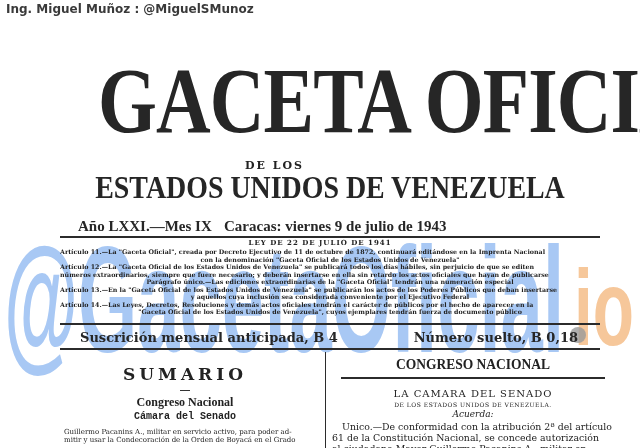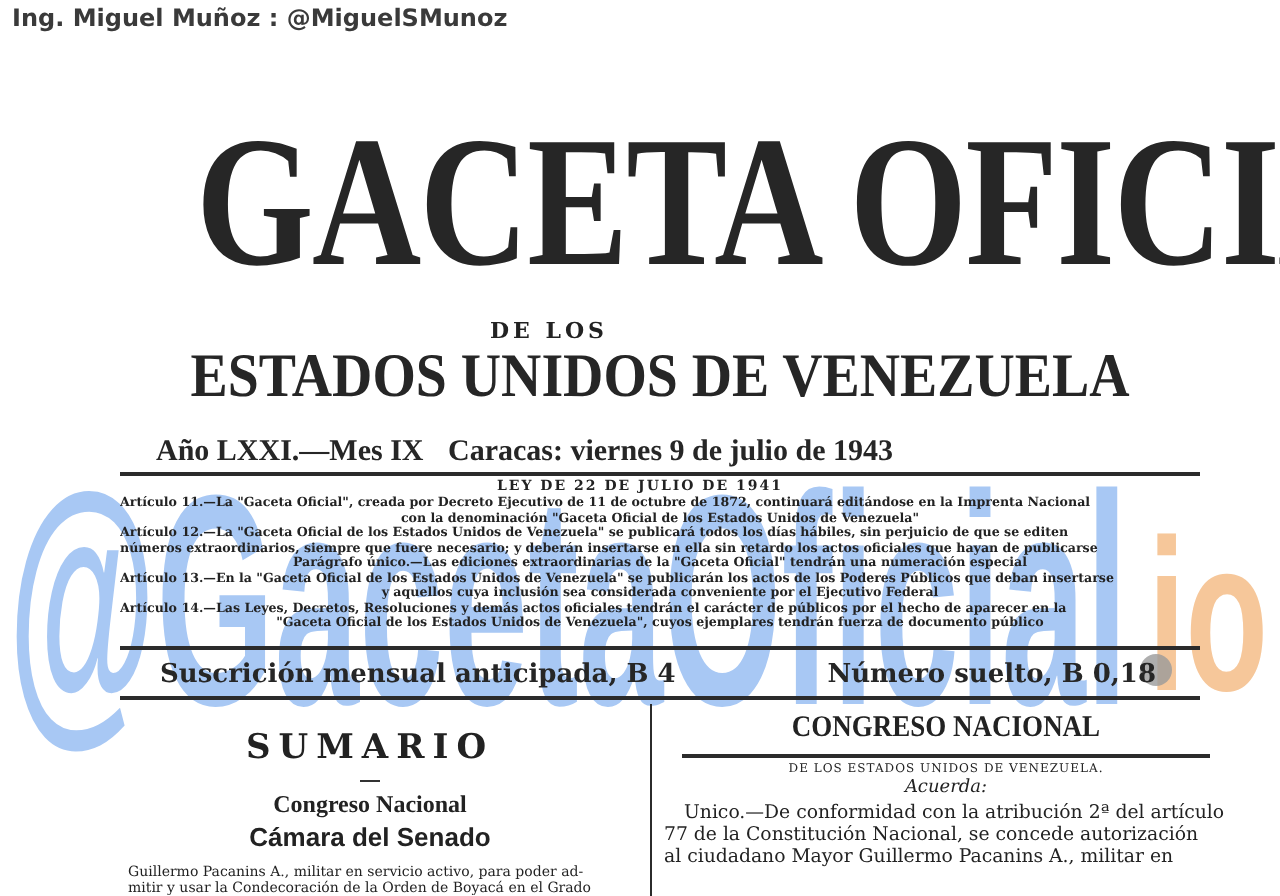--- a/index.html
+++ b/index.html
@@ -14,21 +14,21 @@
   .law-title { position:absolute; top:238px; left:0; width:640px; text-align:center; font-family:"DejaVu Serif", serif; font-weight:bold; font-size:7px; letter-spacing:1px; color:#222; }
   .law { position:absolute; left:60px; width:540px; font-family:"DejaVu Serif", serif; font-weight:bold; font-size:6.3px; line-height:7.5px; color:#222; }
   .law .l { white-space:nowrap; overflow:hidden; }
   .law .c { text-align:center; }
   .subs { position:absolute; top:330px; left:80px; width:520px; height:16px; font-family:"DejaVu Serif", serif; font-weight:bold; font-size:13px; color:#262626; }
   .subs span { position:absolute; top:0; white-space:nowrap; }
   .col-left { position:absolute; left:56px; top:358px; width:258px; text-align:center; color:#222; }
   .sumario { font-family:"DejaVu Serif", serif; font-weight:bold; font-size:17px; letter-spacing:4px; margin-top:6px; }
   .dash { width:10px; height:1px; background:#333; margin:6px auto 4px; }
   .cong-l { font-family:"Liberation Serif", serif; font-weight:bold; font-size:12px; }
-  .camara-l { font-family:Liberation Sans, sans-serif; font-weight:bold; font-size:13px; margin-top:1px; }
+  .camara-l { font-family:Liberation Mono, monospace; font-weight:bold; font-size:10px; margin-top:1px; }
   .acuerdo-l { font-family:"DejaVu Serif", serif; font-size:7px; line-height:8px; text-align:left; margin-top:6px; padding-left:2px; }
   .acuerdo-l div { white-space:nowrap; }
   .acuerdo-l .ind { padding-left:6px; }
   .col-right { position:absolute; left:332px; top:352px; width:282px; color:#222; }
   .cong-r { text-align:center; font-family:"Liberation Serif", serif; font-weight:bold; font-size:15px; margin-top:4px; transform:scaleX(0.9); }
   .camara-r { text-align:center; font-family:"DejaVu Serif", serif; font-size:10px; letter-spacing:1px; margin-top:9px; }
   .deest-r { text-align:center; font-family:"DejaVu Serif", serif; font-size:6px; letter-spacing:0.5px; margin-top:2px; }
   .acuerda-r { text-align:center; font-family:"DejaVu Serif", serif; font-style:italic; font-size:9px; margin-top:1px; }
   .body-r { font-family:"DejaVu Serif", serif; font-size:9.4px; line-height:11px; margin-top:2px; }
   .body-r div { white-space:nowrap; overflow:hidden; }
@@ -89,20 +89,21 @@
   <div class="camara-l">Cámara del Senado</div>
   <div class="acuerdo-l" id="summary">
       <div class="ind">Guillermo Pacanins A., militar en servicio activo, para poder ad-</div>
       <div class="ind">mitir y usar la Condecoración de la Orden de Boyacá en el Grado</div>
     </div>
 </div>
 
 <div class="col-right">
   <div class="cong-r">CONGRESO NACIONAL</div>
   <div class="rule" style="position:relative; width:264px; height:1.5px; margin:4px auto 0;"></div>
+  <div class="camara-r">LA CAMARA DEL SENADO</div>
   <div class="deest-r">DE LOS ESTADOS UNIDOS DE VENEZUELA.</div>
   <div class="acuerda-r">Acuerda:</div>
   <div class="body-r" id="rbody">
       <div class="ind">Unico.—De conformidad con la atribución 2ª del artículo</div>
-      <div>77 de la Constitución Nacional, se concede autorización</div>
+      <div>61 de la Constitución Nacional, se concede autorización</div>
       <div>al ciudadano Mayor Guillermo Pacanins A., militar en</div>
     </div>
 </div>
 
 </body></html>

